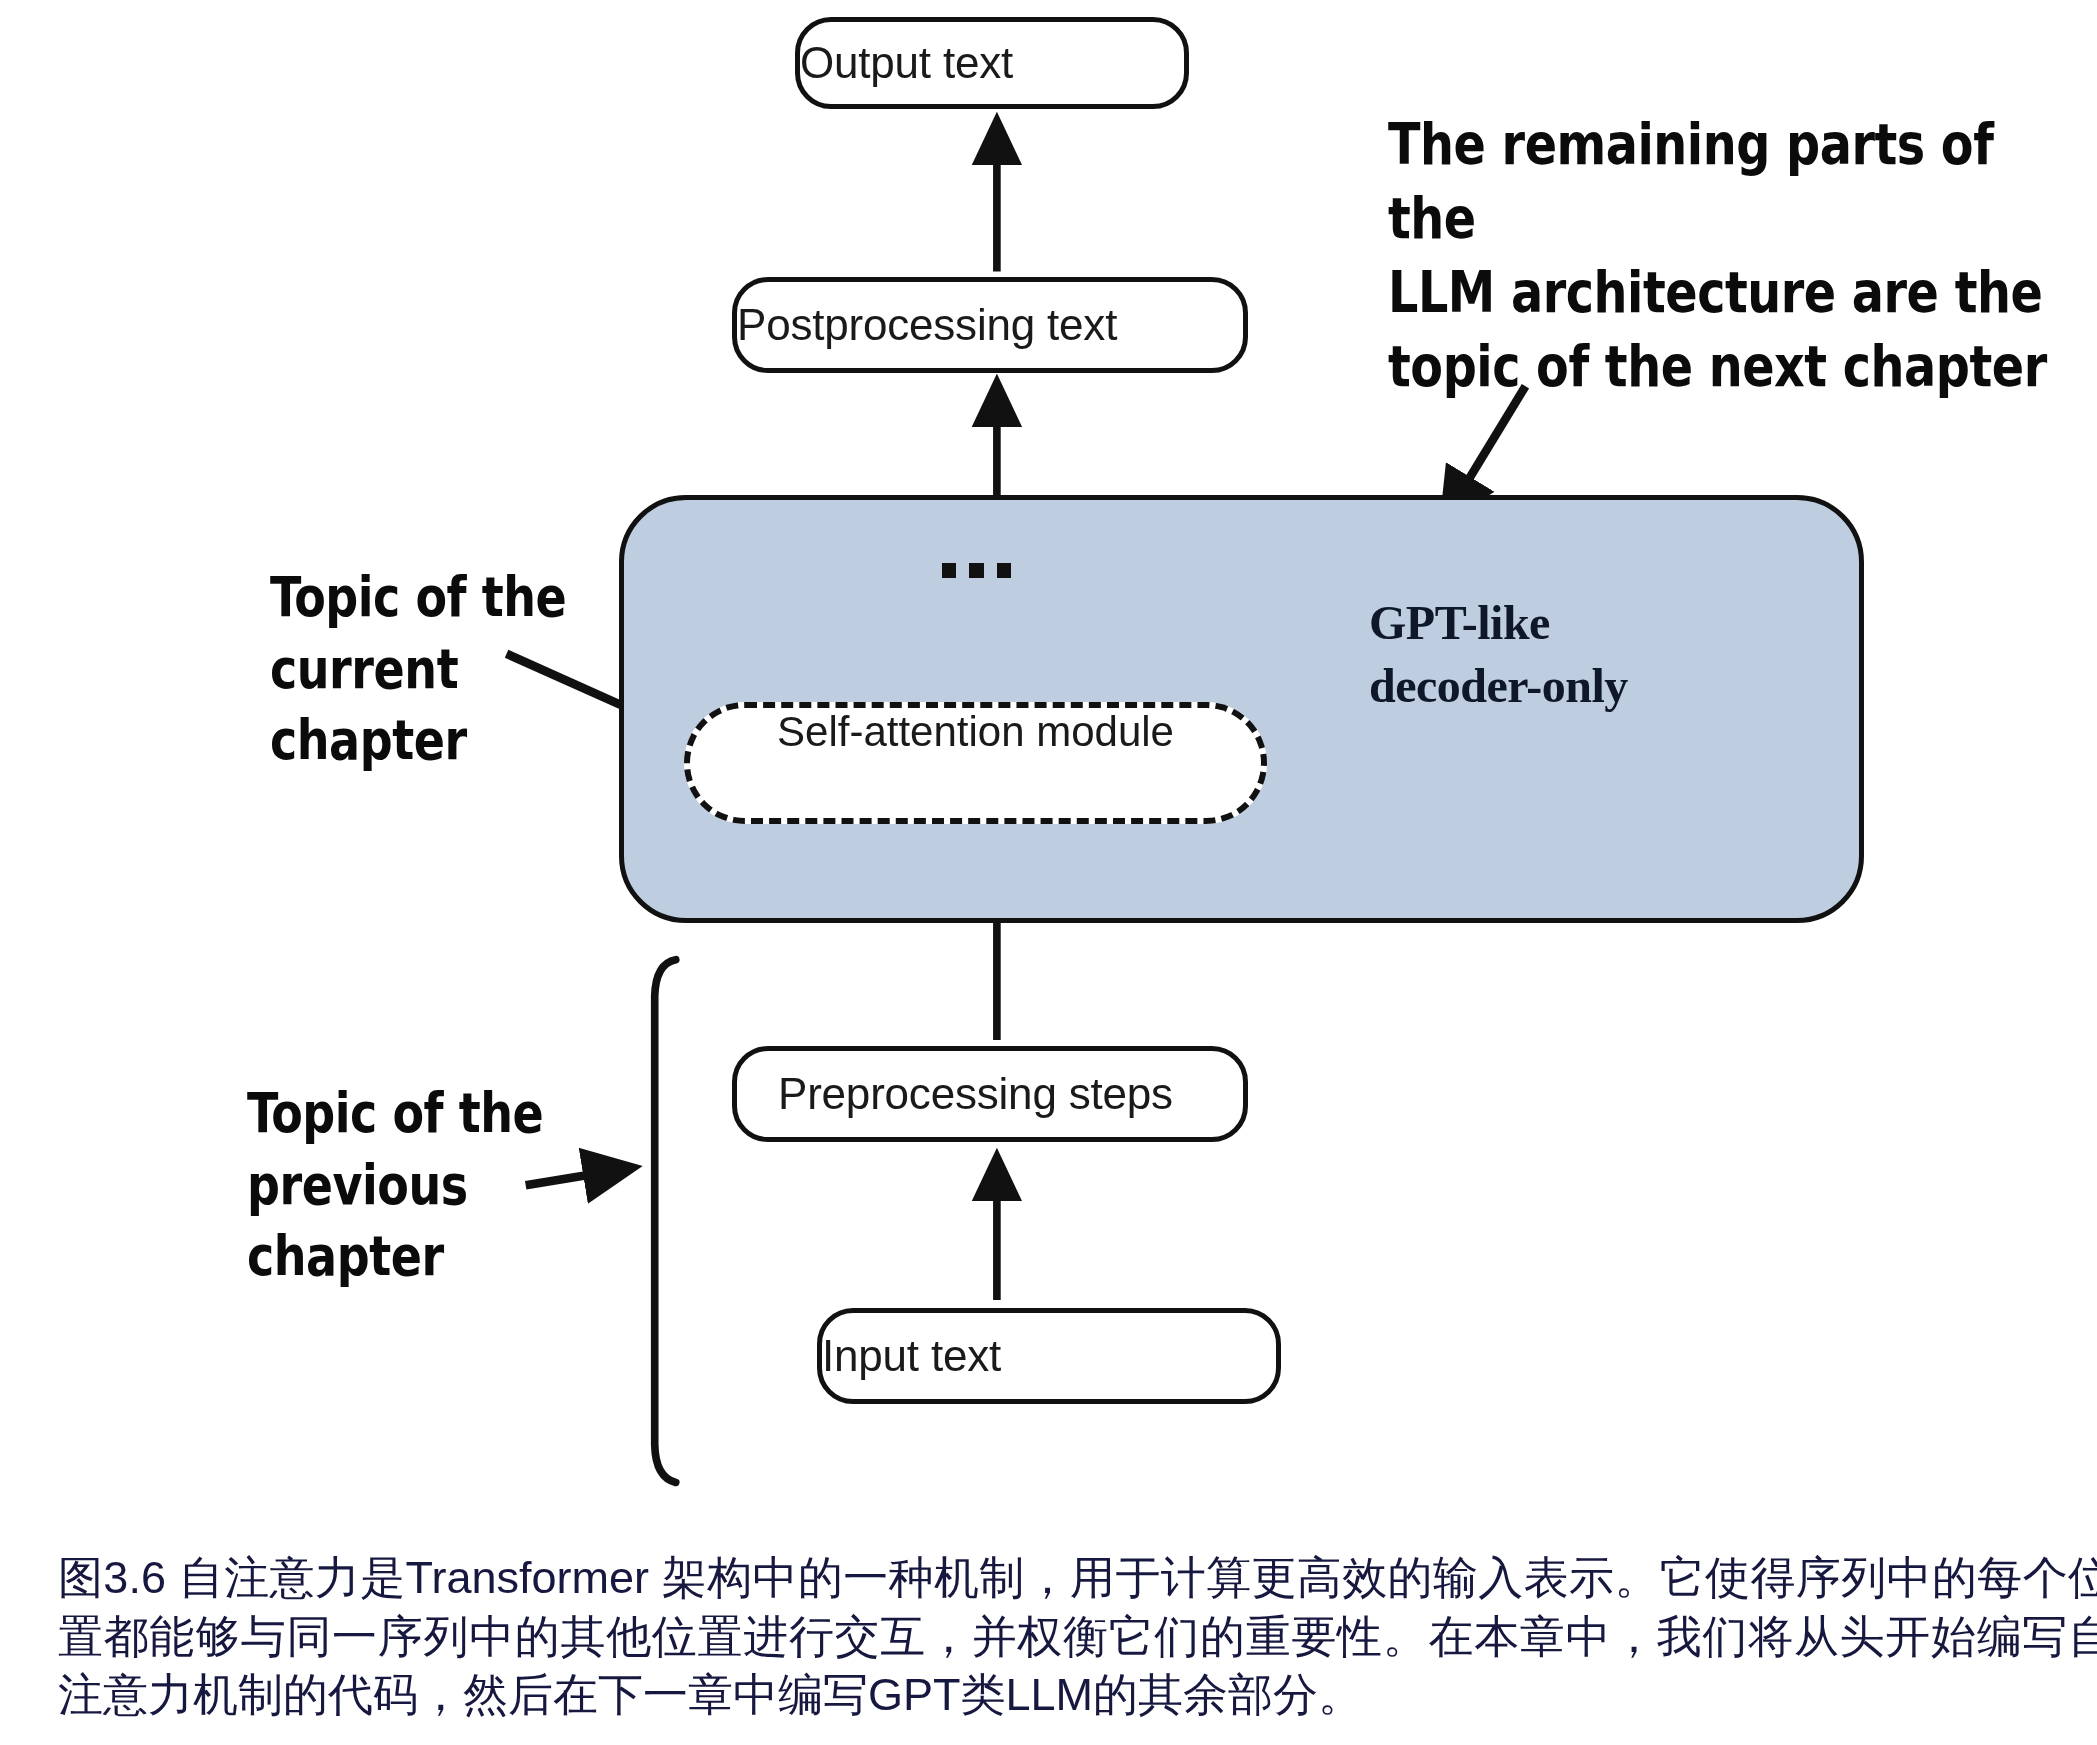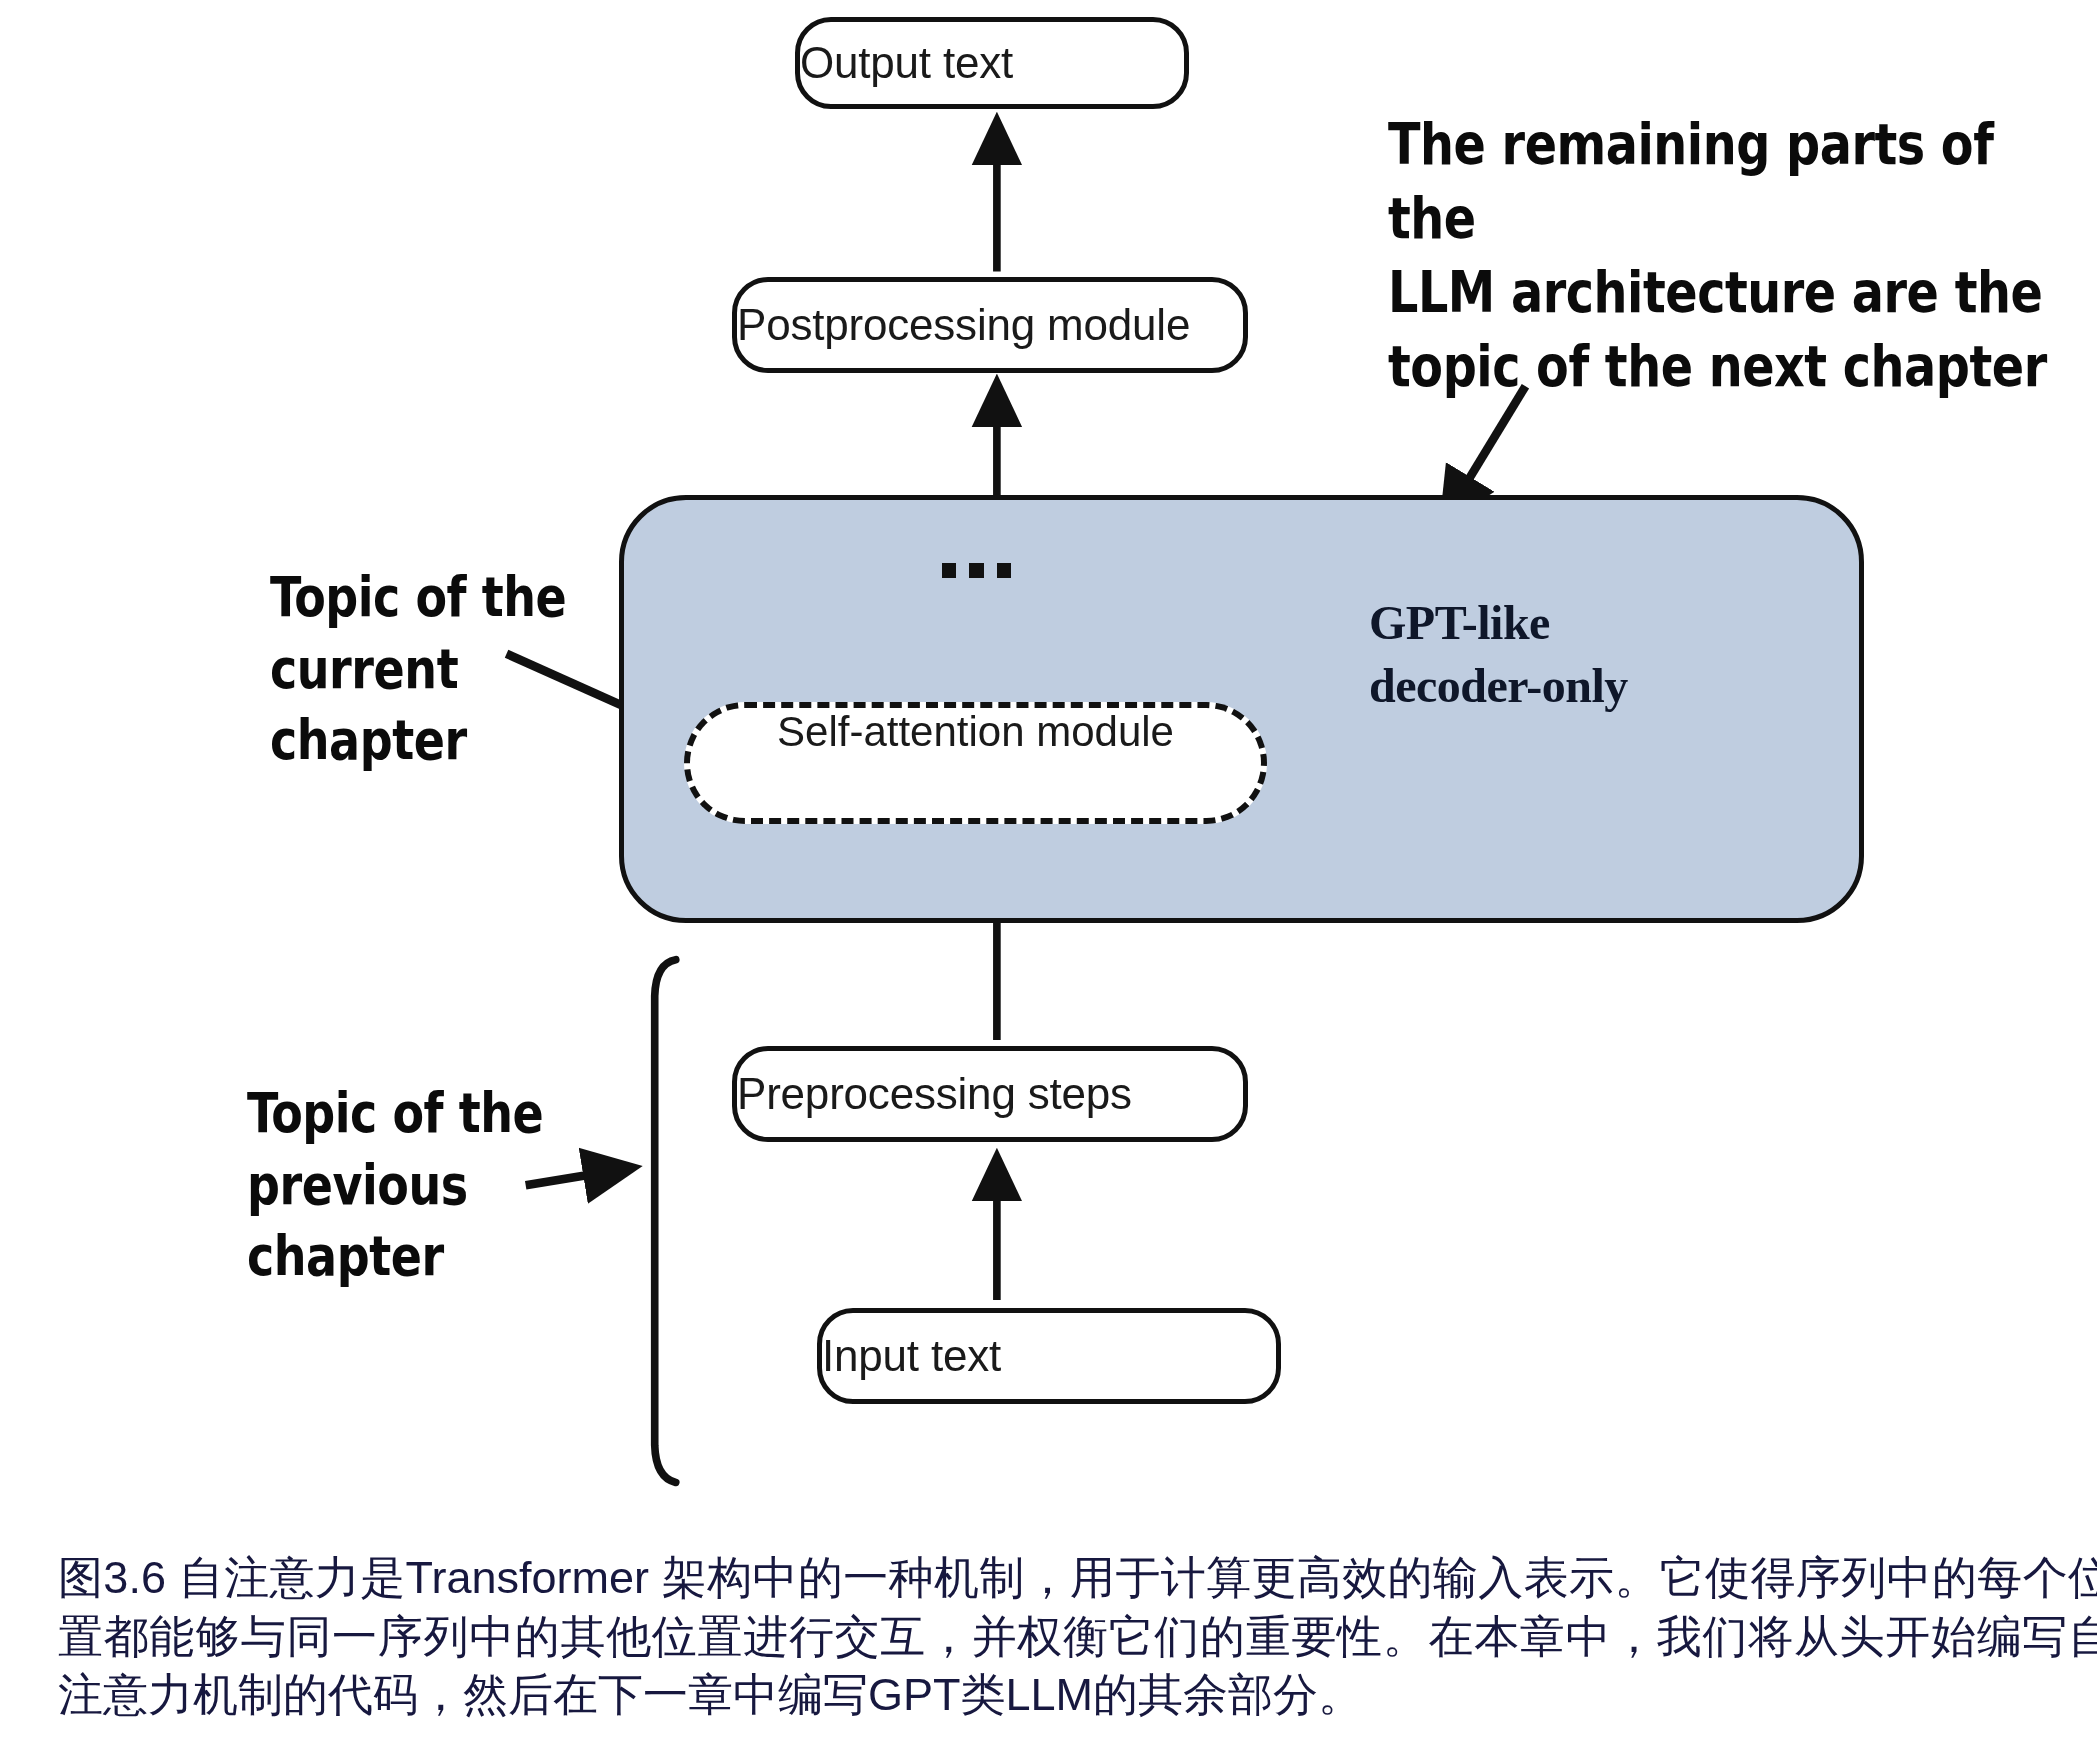--- a/index.html
+++ b/index.html
@@ -34,21 +34,21 @@
     align-items: center;
     color: #1a1a1a;
     font-size: 44px;
     font-weight: 400;
     letter-spacing: -0.2px;
     white-space: nowrap;
   }
 
   #box-output-text { left: 795px; top: 17px;   width: 394px; height: 92px; }
   #box-postprocessing { left: 732px; top: 277px; width: 516px; height: 96px; }
-  #box-preprocessing { left: 732px; top: 1046px; width: 516px; height: 96px; }
+  #box-preprocessing { left: 732px; top: 1046px; width: 516px; height: 96px; padding-left: 41px; }
   #box-input-text { left: 801px; top: 1308px; width: 464px; height: 96px; margin-left: 16px; }
 
   
   #transformer-block {
     position: absolute;
     left: 619px;
     top: 495px;
     width: 1245px;
     height: 428px;
     box-sizing: border-box;
@@ -211,21 +211,21 @@
 
   <div id="box-self-attention">
     <span>Self-attention module</span>
   </div>
 
   <div id="box-output-text" class="flow-box">
     <span>Output text</span>
   </div>
 
   <div id="box-postprocessing" class="flow-box">
-    <span>Postprocessing module</span>
+    <span>Postprocessing text</span>
   </div>
 
   <div id="box-preprocessing" class="flow-box">
     <span>Preprocessing steps</span>
   </div>
 
   <div id="box-input-text" class="flow-box">
     <span>Input text</span>
   </div>
 

